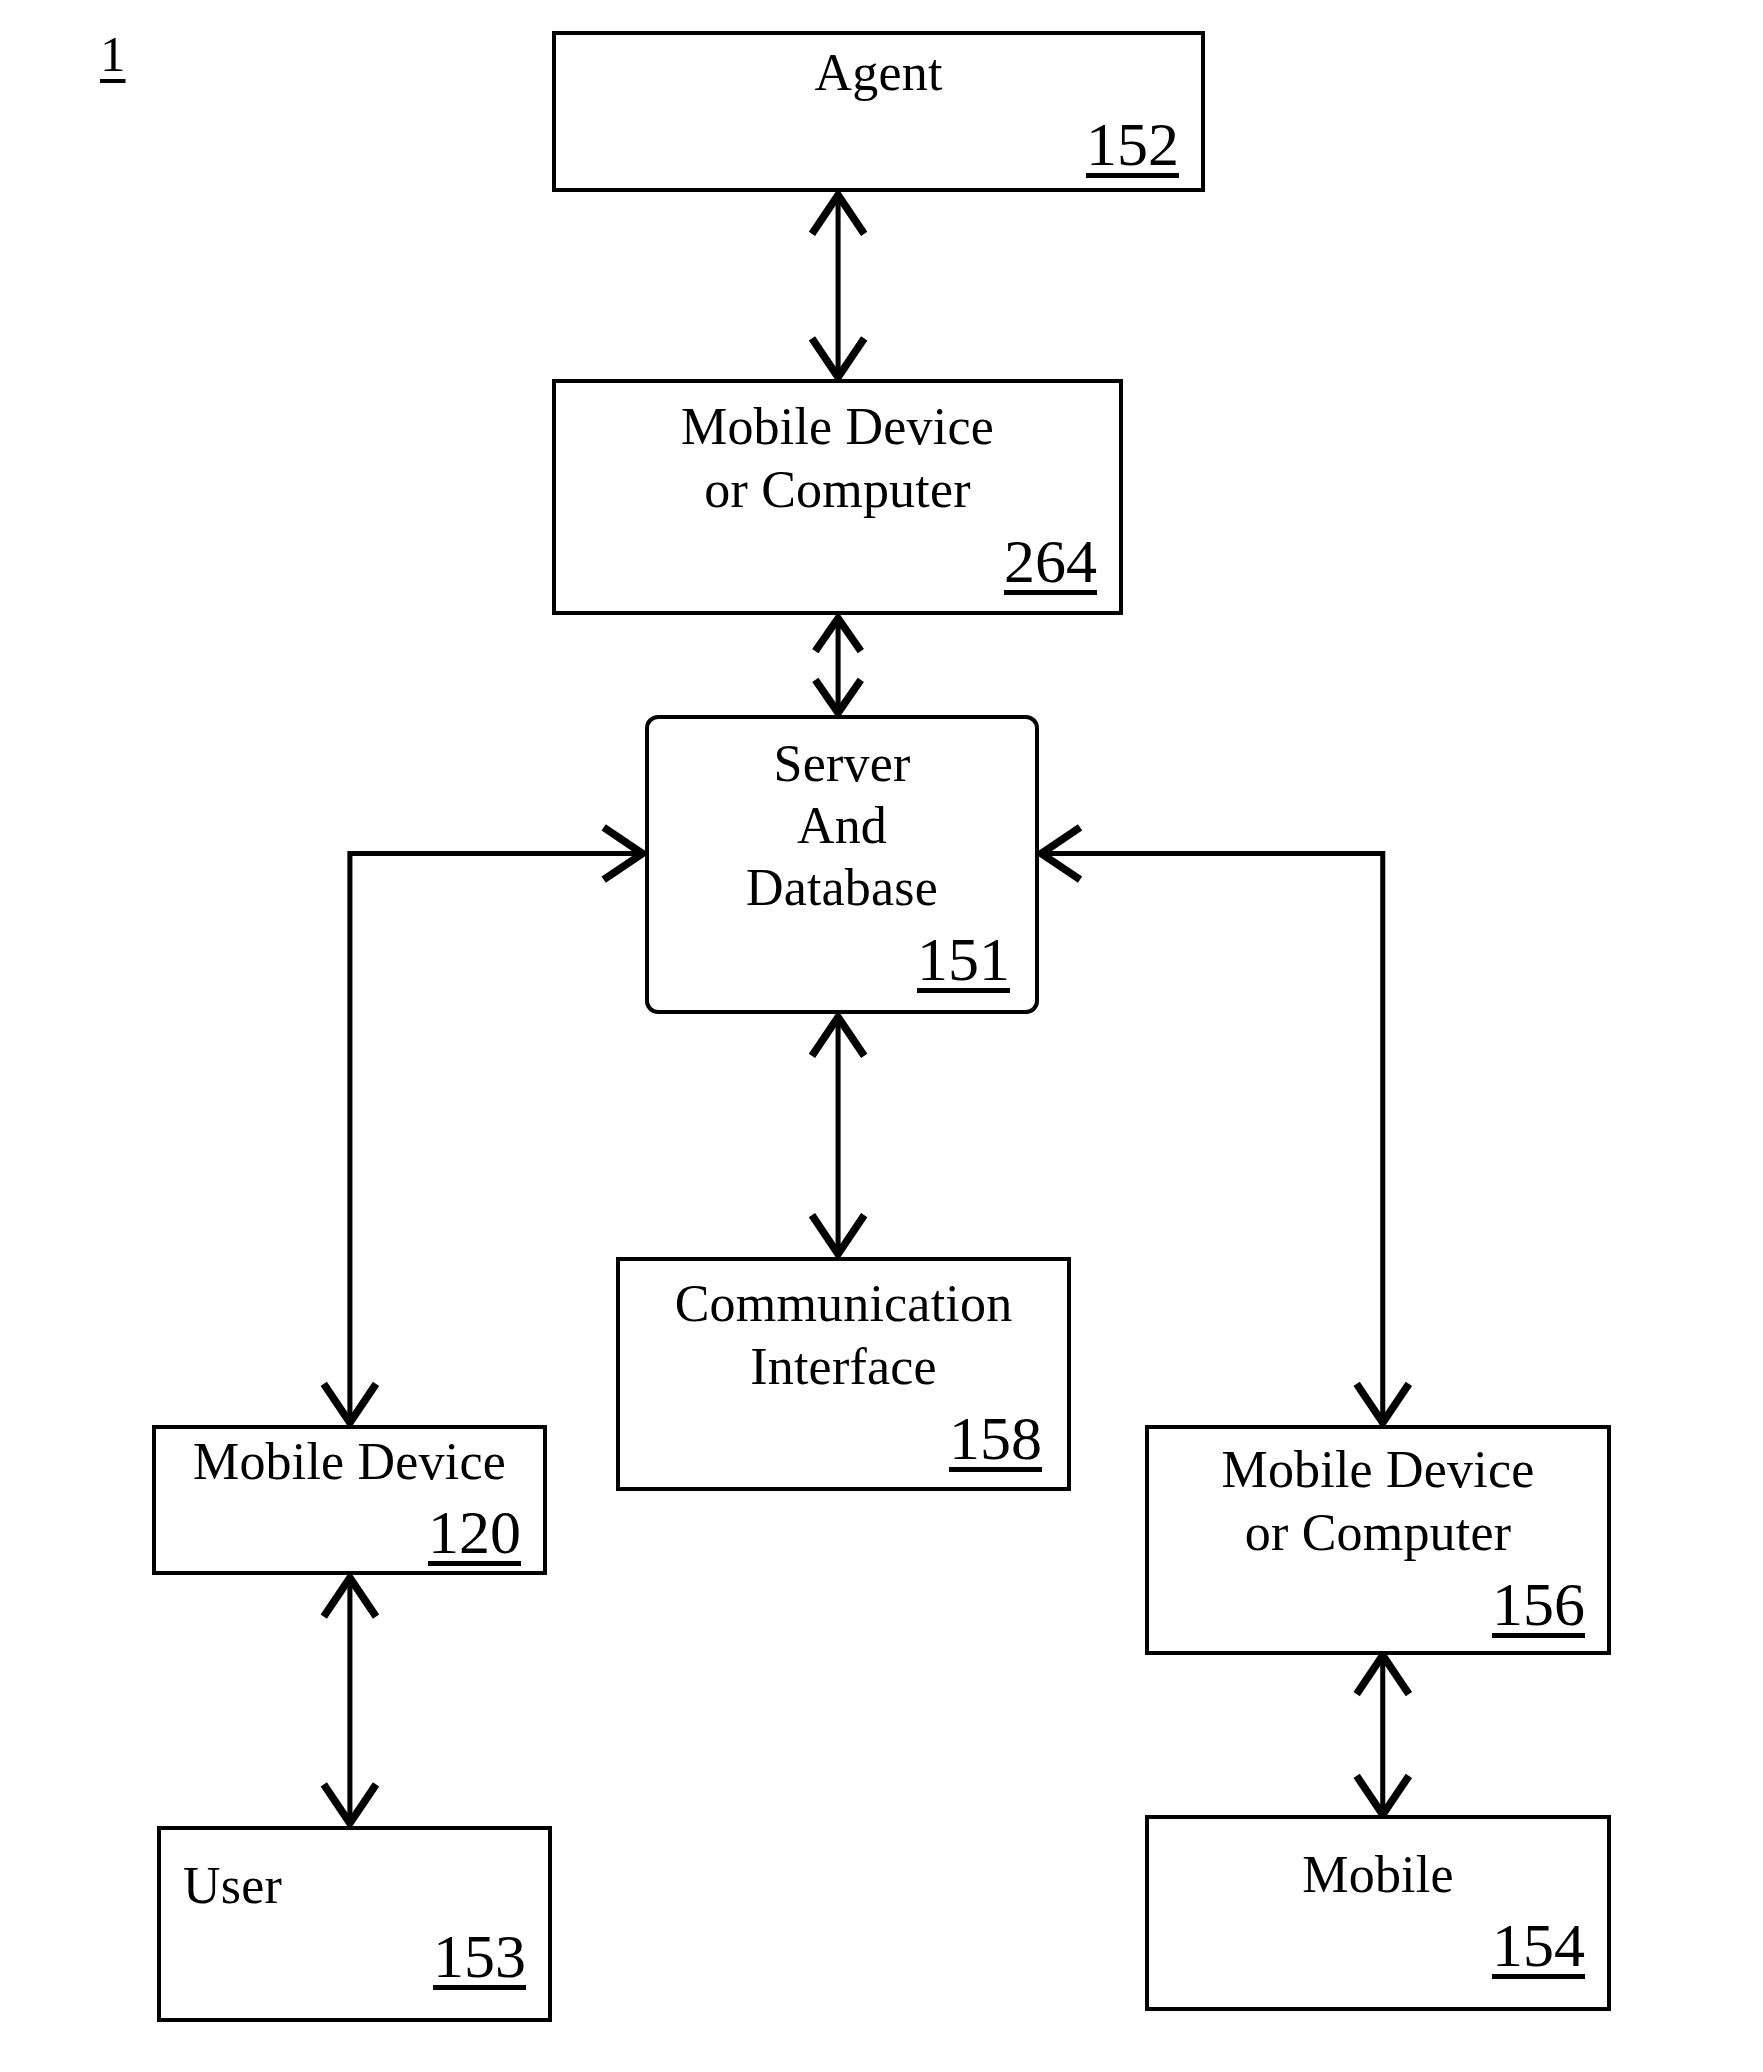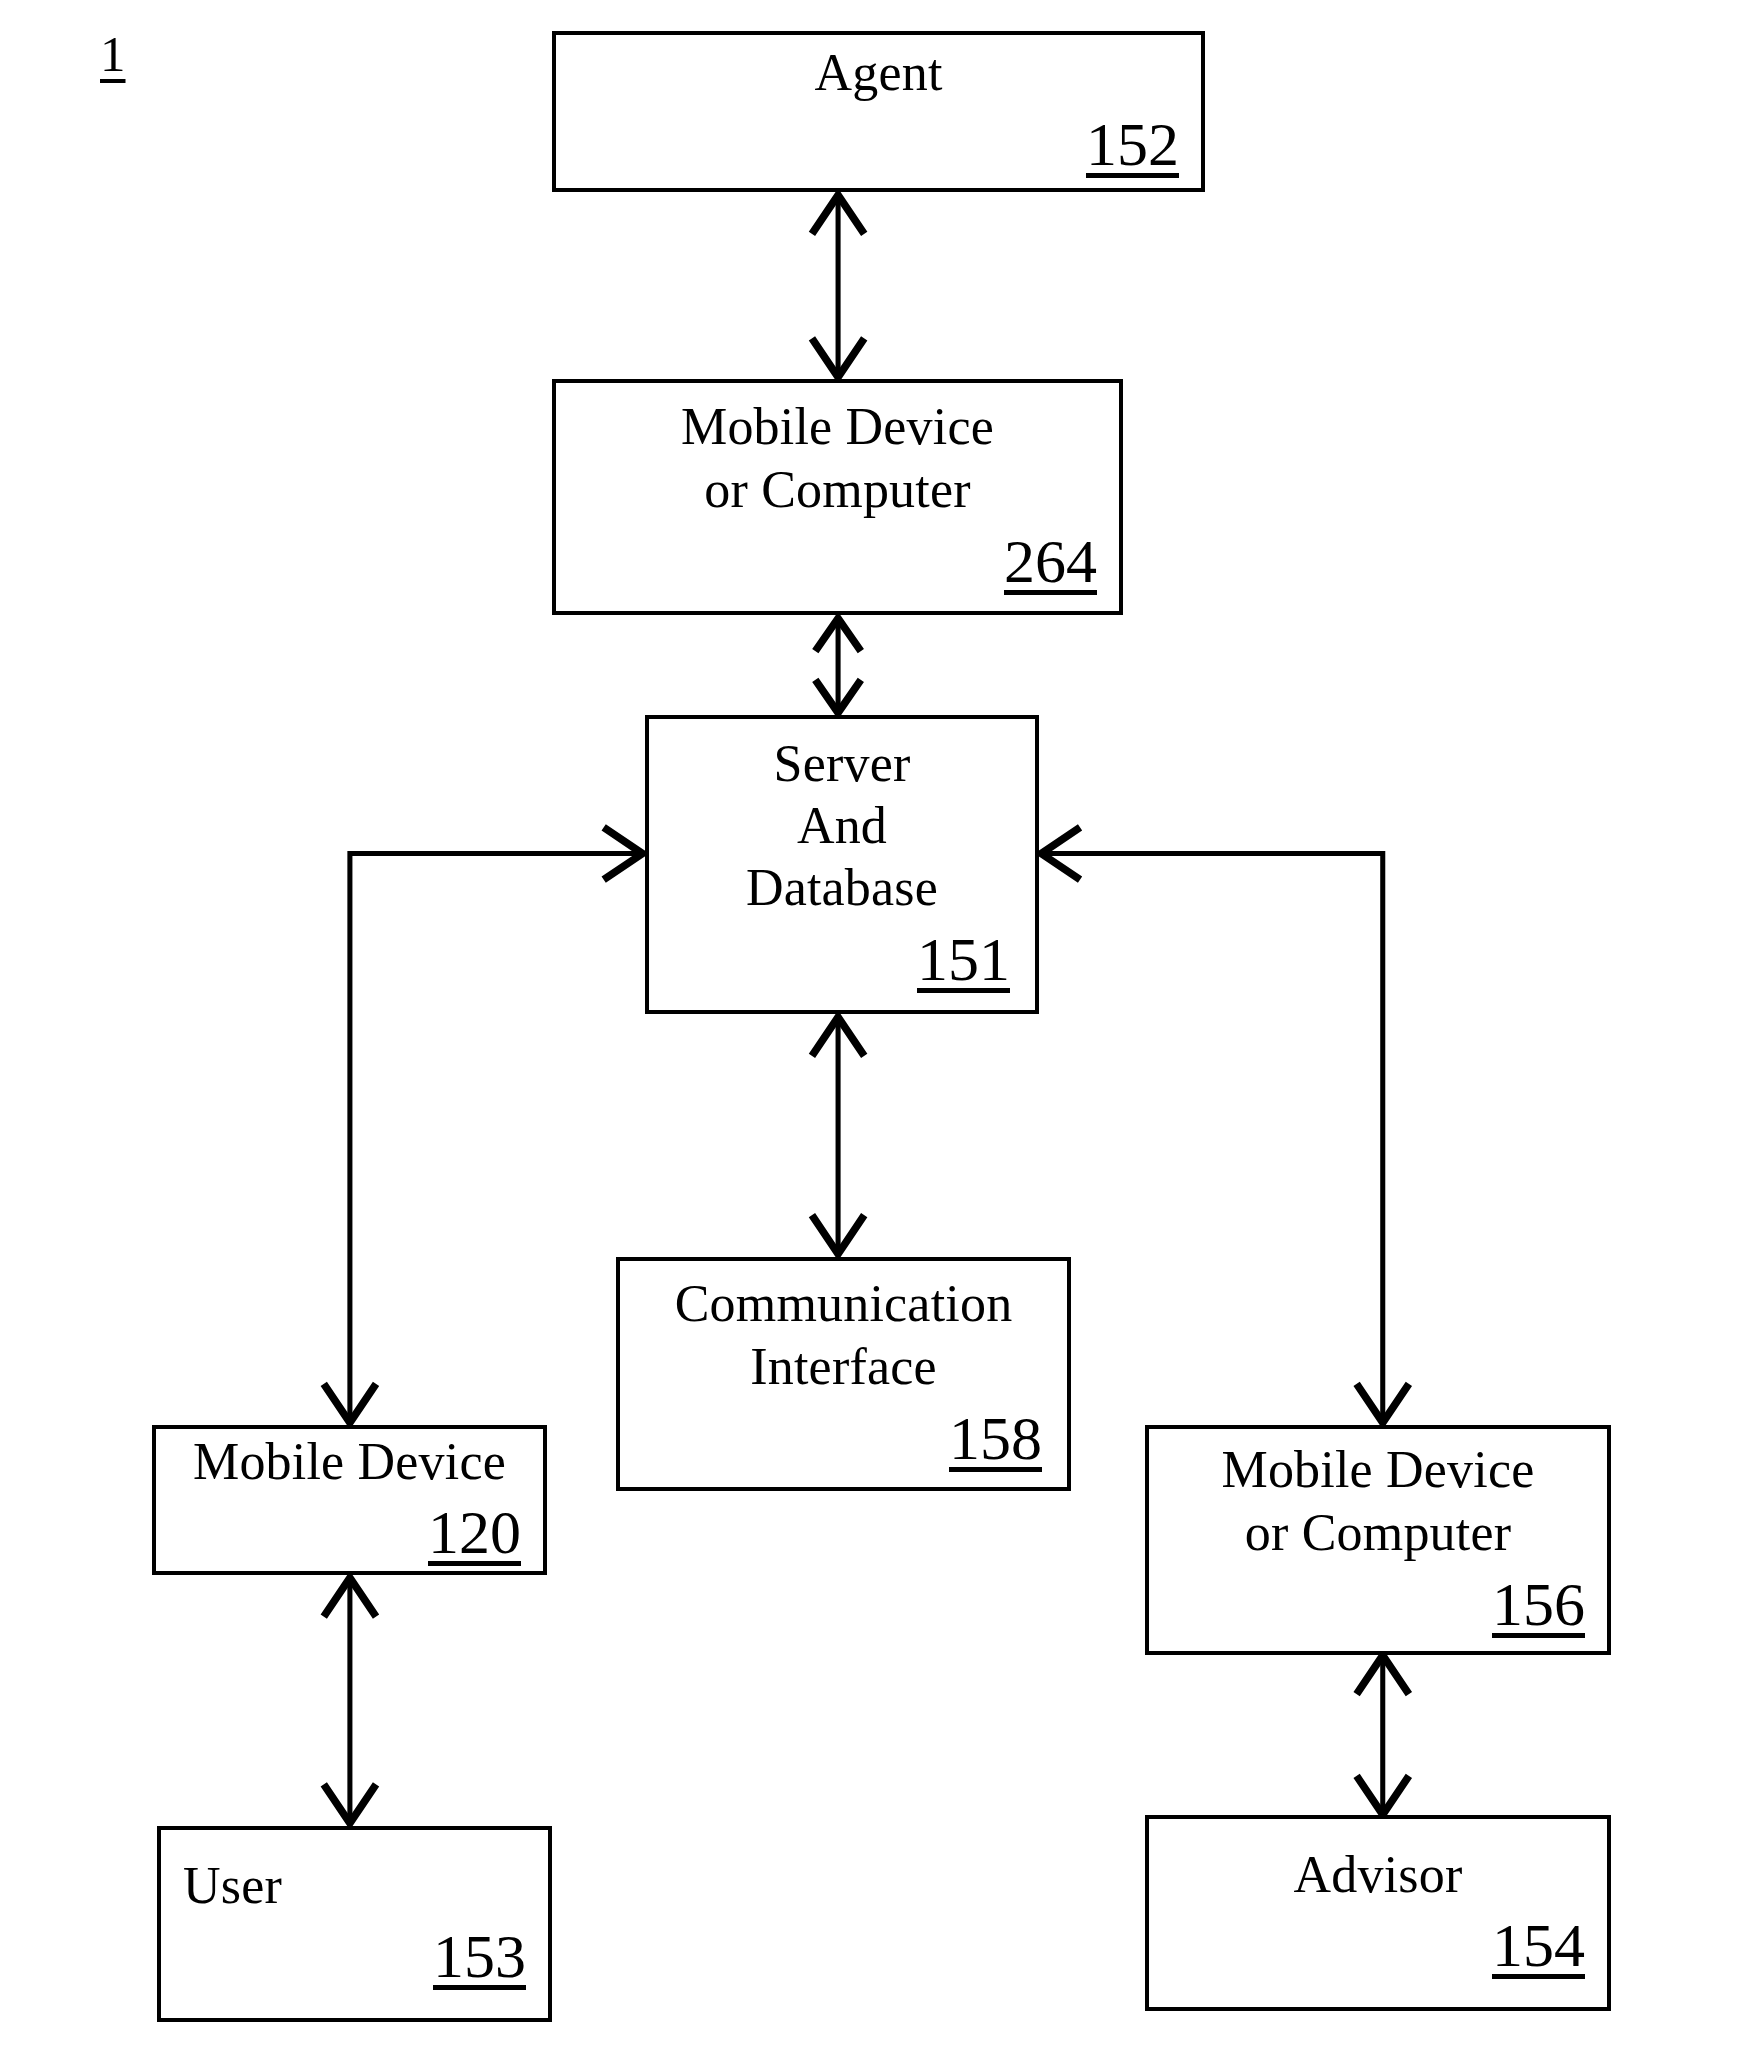--- a/index.html
+++ b/index.html
@@ -130,21 +130,21 @@
     <div class="title">Agent</div>
     <div class="ref">152</div>
   </div>
 
   <div class="node" style="left:552px; top:379px; width:571px; height:236px;">
     <div class="title">Mobile Device
 or Computer</div>
     <div class="ref">264</div>
   </div>
 
-  <div class="node tight" style="left:645px; top:715px; width:394px; height:299px;">
+  <div class="node tight" style="left:645px; top:715px; width:394px; height:299px;border-radius:13px;">
     <div class="title">Server
 And
 Database</div>
     <div class="ref">151</div>
   </div>
 
   <div class="node tight" style="left:616px; top:1257px; width:455px; height:234px;">
     <div class="title">Communication
 Interface</div>
     <div class="ref">158</div>
@@ -160,18 +160,18 @@
     <div class="ref">153</div>
   </div>
 
   <div class="node" style="left:1145px; top:1425px; width:466px; height:230px;">
     <div class="title">Mobile Device
 or Computer</div>
     <div class="ref">156</div>
   </div>
 
   <div class="node" style="left:1145px; top:1815px; width:466px; height:196px;">
-    <div class="title">Advisor</div>
+    <div class="title">Mobile</div>
     <div class="ref">154</div>
   </div>
 
 </div>
 
 
 </body></html>

